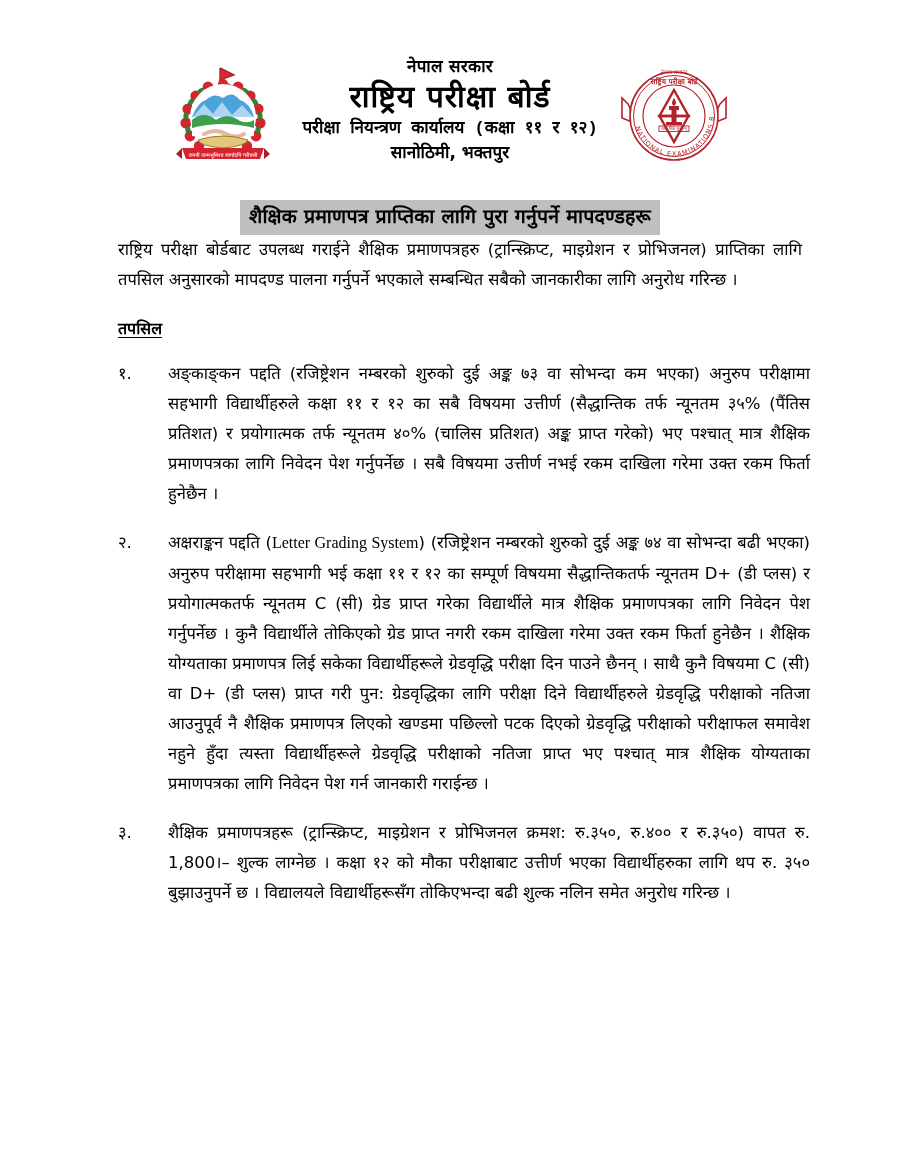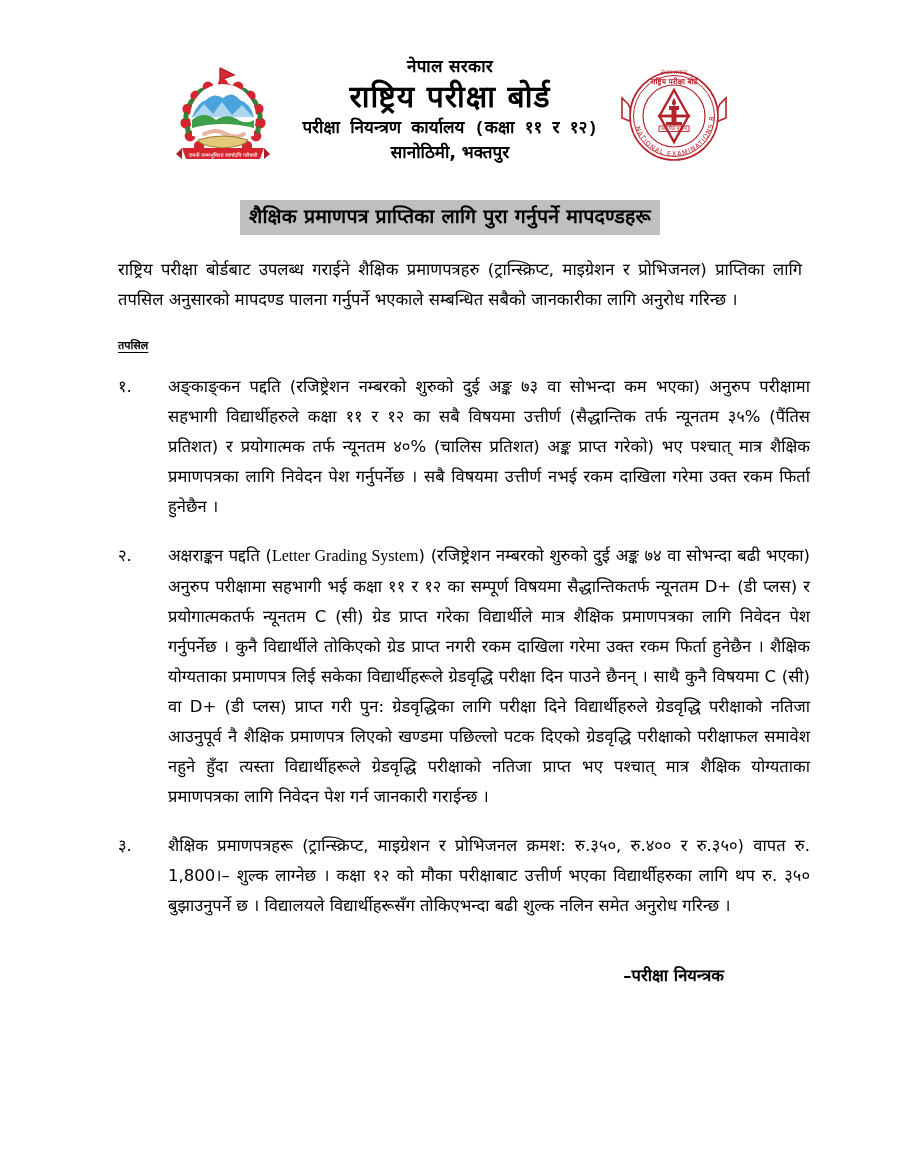--- a/index.html
+++ b/index.html
@@ -71,21 +71,20 @@
   }
   .address-line {
     font-size: 17px;
     font-weight: 600;
   }
 
   
   .title-banner-wrap {
     text-align: center;
     margin-top: 10px;
-    margin-bottom: 20px;
   }
   .title-banner {
     display: inline-block;
     background: #bfbfbf;
     color: #000000;
     font-size: 19.5px;
     font-weight: 700;
     padding: 5px 9px 6px 9px;
     letter-spacing: 0.2px;
     line-height: 1.25;
@@ -97,21 +96,21 @@
     box-sizing: border-box;
   }
   .intro {
     font-size: 16.5px;
     line-height: 1.82;
     text-align: justify;
     text-justify: inter-word;
     margin: 0 8px 22px 0;
   }
   .section-head {
-    font-size: 11px;
+    font-size: 16px;
     font-weight: 700;
     text-decoration: underline;
     text-underline-offset: 3px;
     margin: 12px 0 20px 0;
   }
   .clause-list {
     margin: 0;
     padding: 0;
     list-style: none;
   }
@@ -277,16 +276,15 @@
         <span class="clause-text"><span>अक्षराङ्कन पद्दति (</span><span class="latin">Letter Grading System</span><span>) (रजिष्ट्रेशन नम्बरको शुरुको दुई अङ्क ७४ वा सोभन्दा बढी भएका) अनुरुप परीक्षामा सहभागी भई कक्षा ११ र १२ का सम्पूर्ण विषयमा सैद्धान्तिकतर्फ न्यूनतम D+ (डी प्लस) र प्रयोगात्मकतर्फ न्यूनतम C (सी) ग्रेड प्राप्त गरेका विद्यार्थीले मात्र शैक्षिक प्रमाणपत्रका लागि निवेदन पेश गर्नुपर्नेछ । कुनै विद्यार्थीले तोकिएको ग्रेड प्राप्त नगरी रकम दाखिला गरेमा उक्त रकम फिर्ता हुनेछैन । शैक्षिक योग्यताका प्रमाणपत्र लिई सकेका विद्यार्थीहरूले ग्रेडवृद्धि परीक्षा दिन पाउने छैनन् । साथै कुनै विषयमा C (सी) वा D+ (डी प्लस) प्राप्त गरी पुन: ग्रेडवृद्धिका लागि परीक्षा दिने विद्यार्थीहरुले ग्रेडवृद्धि परीक्षाको नतिजा आउनुपूर्व नै शैक्षिक प्रमाणपत्र लिएको खण्डमा पछिल्लो पटक दिएको ग्रेडवृद्धि परीक्षाको परीक्षाफल समावेश नहुने हुँदा त्यस्ता विद्यार्थीहरूले ग्रेडवृद्धि परीक्षाको नतिजा प्राप्त भए पश्चात् मात्र शैक्षिक योग्यताका प्रमाणपत्रका लागि निवेदन पेश गर्न जानकारी गराईन्छ ।</span></span>
       </li>
 
       <li class="clause">
         <span class="clause-num">३.</span>
         <span class="clause-text">शैक्षिक प्रमाणपत्रहरू (ट्रान्स्क्रिप्ट, माइग्रेशन र प्रोभिजनल क्रमश: रु.३५०, रु.४०० र रु.३५०) वापत रु. 1,800।– शुल्क लाग्नेछ । कक्षा १२ को मौका परीक्षाबाट उत्तीर्ण भएका विद्यार्थीहरुका लागि थप रु. ३५० बुझाउनुपर्ने छ । विद्यालयले विद्यार्थीहरूसँग तोकिएभन्दा बढी शुल्क नलिन समेत अनुरोध गरिन्छ ।</span>
       </li>
 
     </ol>
 
-    <div class="signature">–परीक्षा नियन्त्रक</div>
 
   </div>
 </div>
 
 </body></html>

